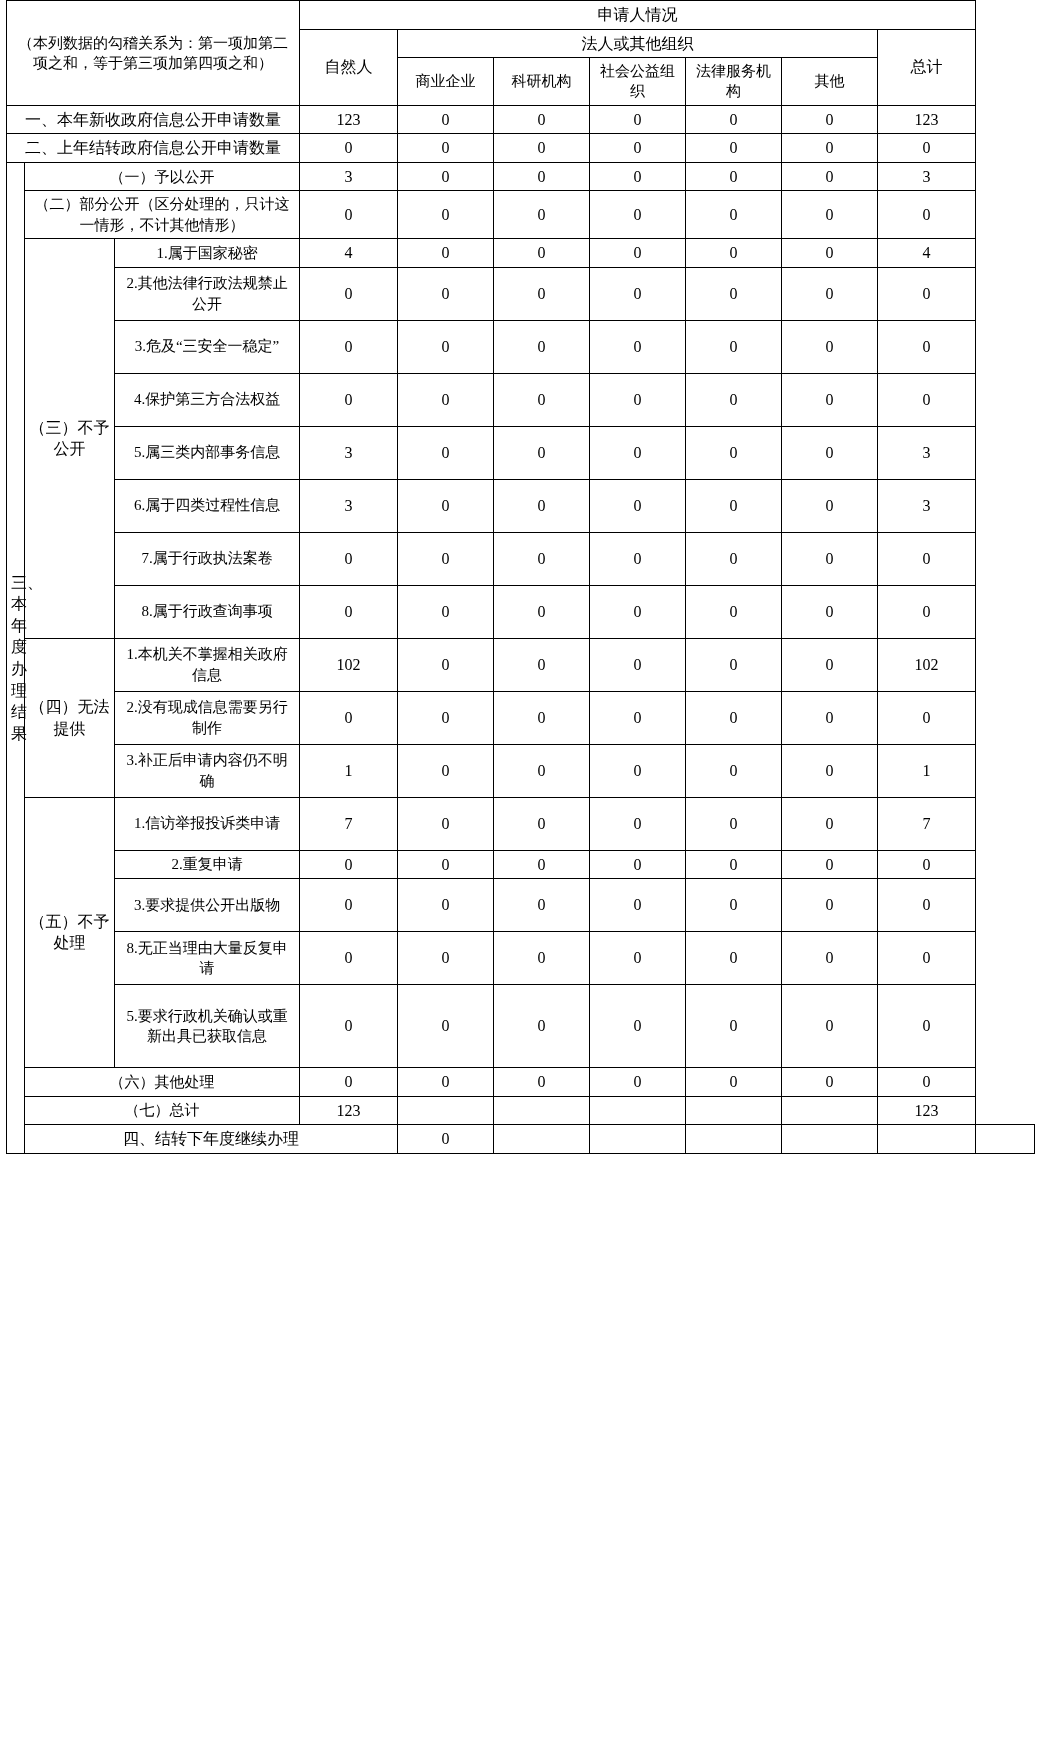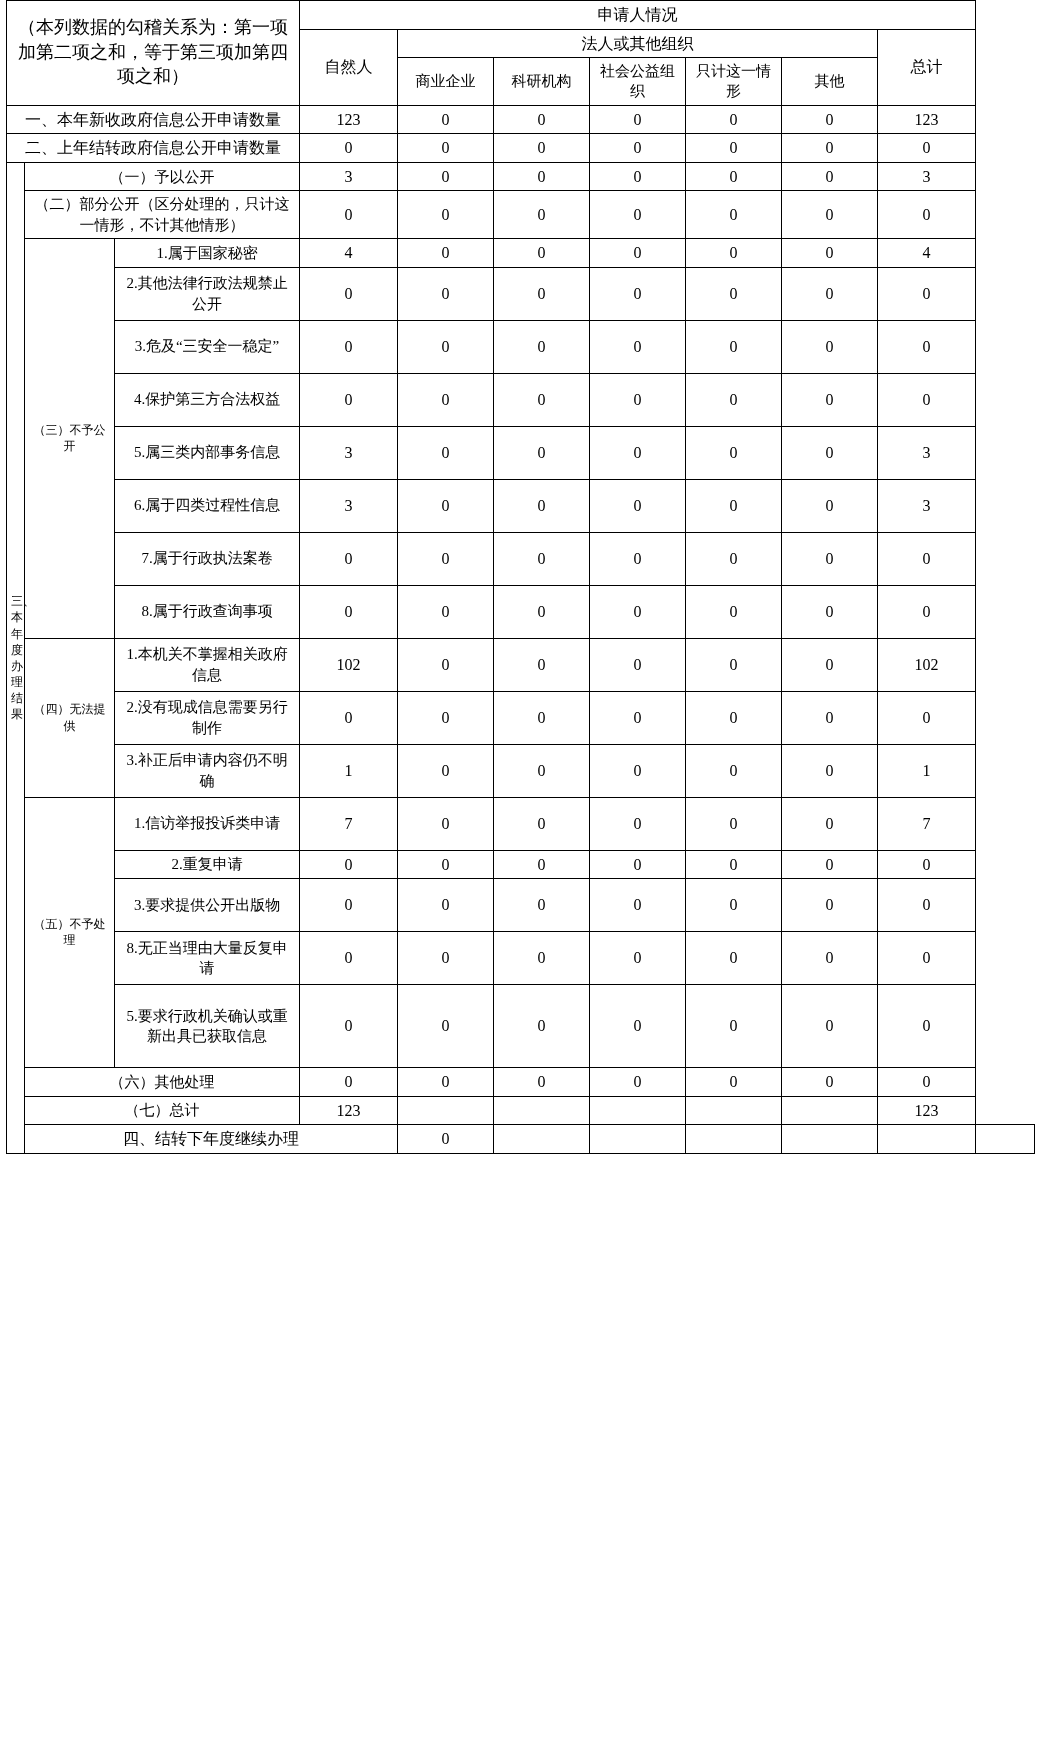--- a/index.html
+++ b/index.html
@@ -29,24 +29,23 @@
     padding: 3px 4px;
     text-align: center;
     vertical-align: middle;
     font-weight: normal;
     line-height: 1.35;
     word-break: break-all;
   }
   
   .note-cell {
     text-align: left;
-    font-size: 18px;
+    font-size: 15px;
     line-height: 1.6;
     padding: 4px 6px;
-    font-family: Liberation Mono, monospace;
   }
   .grp-head {
     font-size: 16px;
   }
   .col-head {
     font-size: 15px;
   }
   .row-label-l1 {
     text-align: left;
     font-size: 16px;
@@ -65,21 +64,21 @@
     text-align: center;
   }
   .row-label-l3 {
     text-align: left;
     font-size: 15px;
     line-height: 1.5;
     padding: 4px 5px;
   }
   .vlabel {
     text-align: center;
-    font-size: 12px;
+    font-size: 16px;
     line-height: 1.6;
     padding: 4px 3px;
   }
   .num {
     font-size: 16px;
   }
   .num-left {
     text-align: left;
     padding-left: 10px;
     font-size: 16px;
@@ -115,21 +114,21 @@
       <tr>
         <td class="grp-head" rowspan="2">自然人</td>
         <td class="grp-head" colspan="5">法人或其他组织</td>
         <td class="grp-head" rowspan="2">总计</td>
       </tr>
 
       <tr>
         <td class="col-head">商业企业</td>
         <td class="col-head">科研机构</td>
         <td class="col-head">社会公益组织</td>
-        <td class="col-head">只计这一情形</td>
+        <td class="col-head">法律服务机构</td>
         <td class="col-head">其他</td>
       </tr>
 
       <tr>
         <td class="row-label-l1" colspan="3">一、本年新收政府信息公开申请数量</td>
         <td class="num">123</td>
         <td class="num">0</td>
         <td class="num">0</td>
         <td class="num">0</td>
         <td class="num">0</td>

